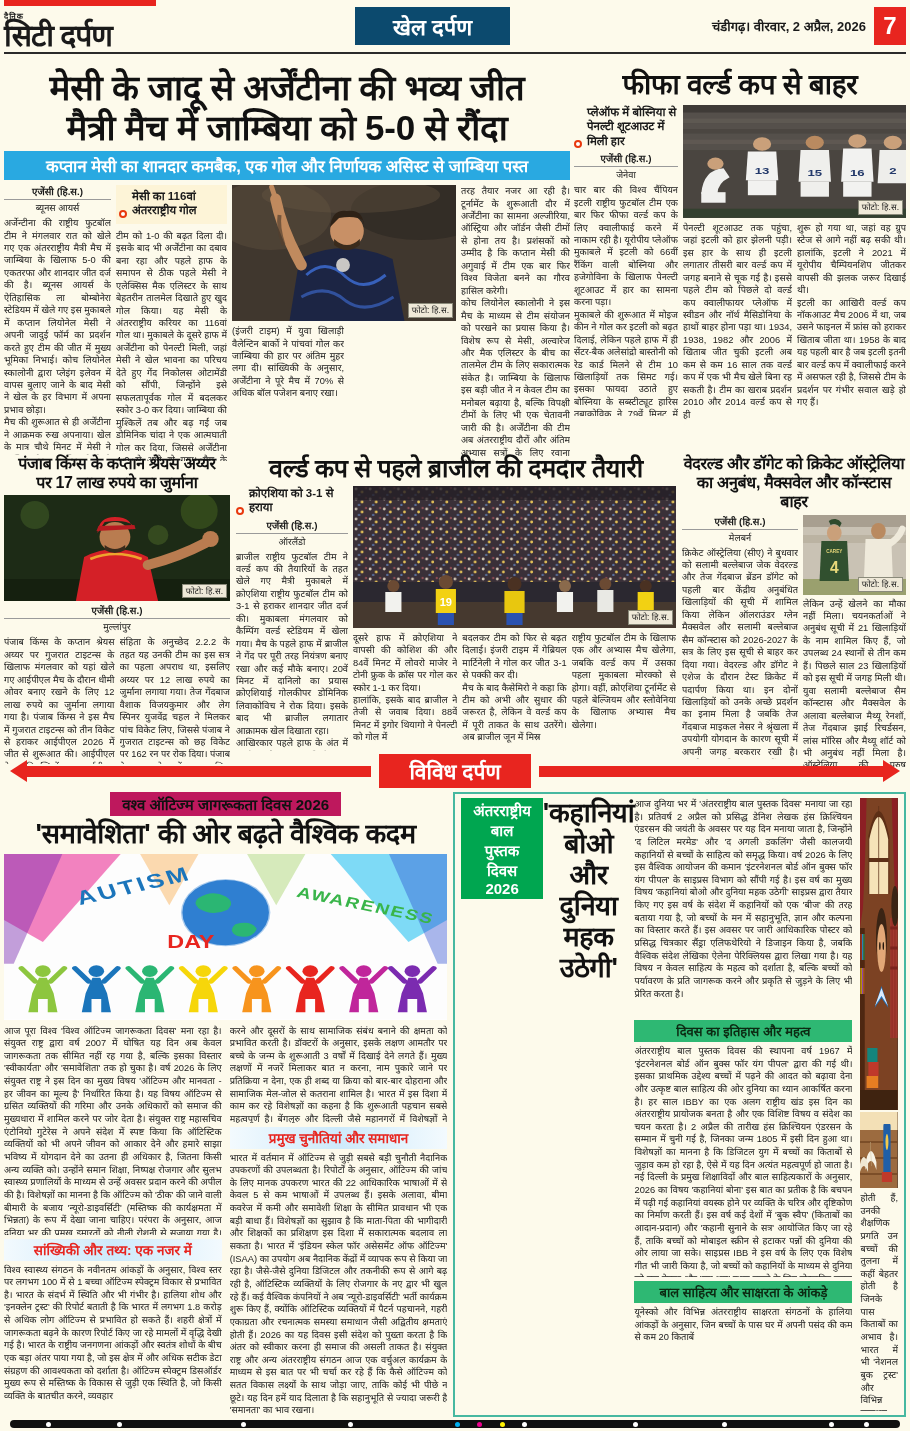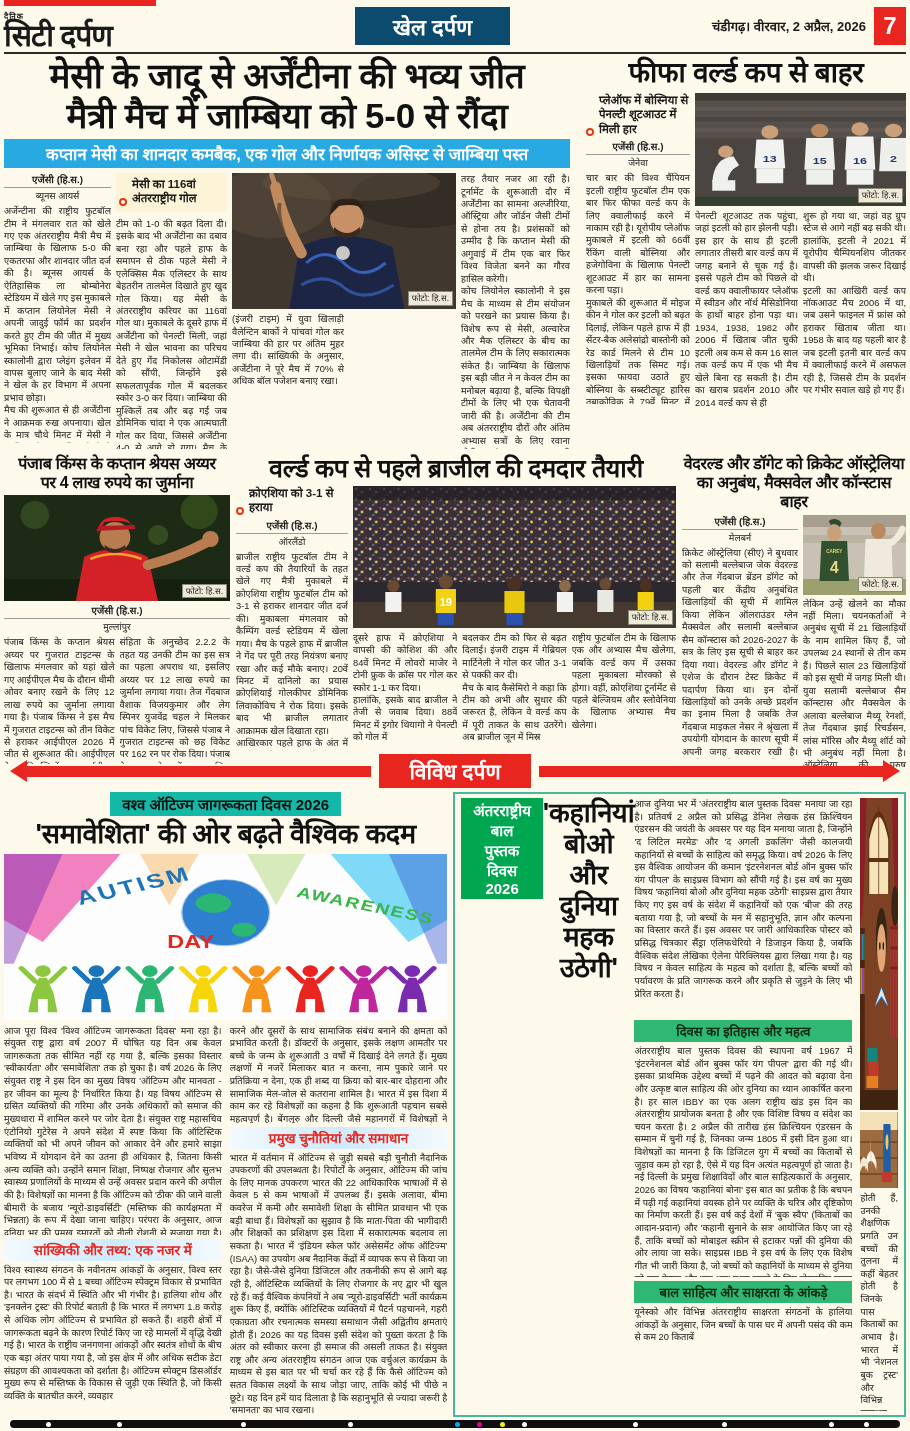--- a/index.html
+++ b/index.html
@@ -23,21 +23,21 @@
   .body-col { font-size:9.3px; line-height:1.34; text-align:justify; white-space:pre-line; overflow:hidden; }
   .byline { text-align:center; font-weight:bold; font-size:9.8px; border-bottom:1px solid #9a9a9a; padding-bottom:1px; margin-bottom:1px; }
   .dateline { text-align:center; font-size:9.3px; margin-bottom:3px; }
   .bullet-row { display:flex; gap:5px; font-weight:bold; font-size:11.5px; line-height:1.25; align-items:flex-end; }
   .bullet-dot { flex:0 0 auto; width:8px; height:8px; border:2.5px solid #e8380d; border-radius:50%; margin-top:2px; background:#fff; }
   .photo { position:relative; overflow:hidden; background:#3a352f; }
   .photo svg { display:block; width:100%; height:100%; }
   .credit { position:absolute; right:3px; bottom:3px; background:#efe9d8; border:1px solid #8a8a7a; font-size:8.5px; padding:0 3px; line-height:1.5; }
 
   
-  .top-band { height:396px; display:flex; gap:16px; padding-top:2px; }
+  .top-band { height:396px; display:flex; gap:4px; padding-top:14px; }
   .main-article { width:566px; }
   .hl-xl { font-size:35px; line-height:1.13; }
   .sub-blue { background:#29a9e1; color:#fff; font-weight:900; font-size:16.5px; text-align:center; padding:3px 2px; margin:4px 0 5px 0; }
   .main-body { display:flex; gap:5px; height:276px; }
   .m-col1 { width:108px; }
   .m-col2 { width:112px; display:flex; flex-direction:column; }
   .m-mid { width:226px; display:flex; flex-direction:column; }
   .m-col5 { width:110px; }
   .bullet-box { background:#fdf4d7; padding:4px 3px 6px 3px; margin-bottom:6px; }
   .messi-photo { height:136px; }
@@ -79,21 +79,21 @@
   .arrow { flex:1; height:11px; background:#e8251f; position:relative; }
   .arrow-left { margin-left:16px; }
   .arrow-left::before { content:""; position:absolute; left:-16px; top:-6px; border-top:11.5px solid transparent; border-bottom:11.5px solid transparent; border-right:17px solid #e8251f; }
   .arrow-right { margin-right:16px; }
   .arrow-right::after { content:""; position:absolute; right:-16px; top:-6px; border-top:11.5px solid transparent; border-bottom:11.5px solid transparent; border-left:17px solid #e8251f; }
   .banner-box { background:#e8251f; color:#fff; font-size:21px; font-weight:900; padding:3px 30px; margin:0 8px; }
 
   
   .bottom-band { height:628px; display:flex; gap:6px; padding-top:3px; }
   .kicker-row { text-align:center; margin-bottom:3px; }
-  .kicker-yellow { display:inline-block; background:#14b8a6; color:#111; font-weight:900; font-size:15px; padding:2px 12px; }
+  .kicker-yellow { display:inline-block; background:#be185d; color:#111; font-weight:900; font-size:15px; padding:2px 12px; }
   .kicker-green { display:inline-block; background:#00a650; color:#fff; font-weight:900; font-size:15px; padding:2px 12px; }
   .hl-bottom { font-size:27px; line-height:1.15; margin-bottom:4px; }
   .autism-article { width:456px; display:flex; flex-direction:column; }
   .autism-img { height:226px; }
   .autism-cols { display:flex; gap:8px; flex:1; margin-top:5px; }
   .autism-cols .acol { width:50%; display:flex; flex-direction:column; }
   .subhead-red { color:#e8251f; font-weight:900; font-size:13.5px; text-align:center; margin:4px 0 3px 0; background:linear-gradient(90deg,#f3fafe, #cdeafb, #f3fafe); padding:2px 0; }
   .body-sm { font-size:9.3px; line-height:1.36; text-align:justify; white-space:pre-line; overflow:hidden; }
 
   .books-article { flex:1; border:2px solid #47b8a0; padding:4px 6px; display:flex; flex-direction:row; }
@@ -241,21 +241,21 @@
           </div>
         </div>
       </div>
     </article>
   </section>
 
   <section class="mid-band">
 
     <article class="iyer-article">
       <h3 class="hl hl-sm">पंजाब किंग्स के कप्तान श्रेयस अय्यर</h3>
-      <h3 class="hl hl-sm">पर 4 लाख रुपये का जुर्माना</h3>
+      <h3 class="hl hl-sm">पर 17 लाख रुपये का जुर्माना</h3>
       <div class="photo iyer-photo">
         <svg viewBox="0 0 220 106" preserveAspectRatio="none">
           <rect width="220" height="106" fill="#1d2b16"></rect>
           <circle cx="30" cy="20" r="14" fill="#3f5a26" opacity=".6"></circle>
           <circle cx="190" cy="16" r="18" fill="#47651f" opacity=".5"></circle>
           <circle cx="150" cy="40" r="10" fill="#5a7a2c" opacity=".4"></circle>
           <rect y="84" width="220" height="22" fill="#15200f"></rect>
           <path d="M70,106 L78,62 Q108,46 140,62 L150,106 Z" fill="#d42027"></path>
           <path d="M84,64 Q108,54 134,64" stroke="#f4c430" stroke-width="2.5" fill="none" opacity=".8"></path>
           <path d="M140,70 Q170,62 196,48" stroke="#b97c50" stroke-width="10" fill="none" stroke-linecap="round"></path>

